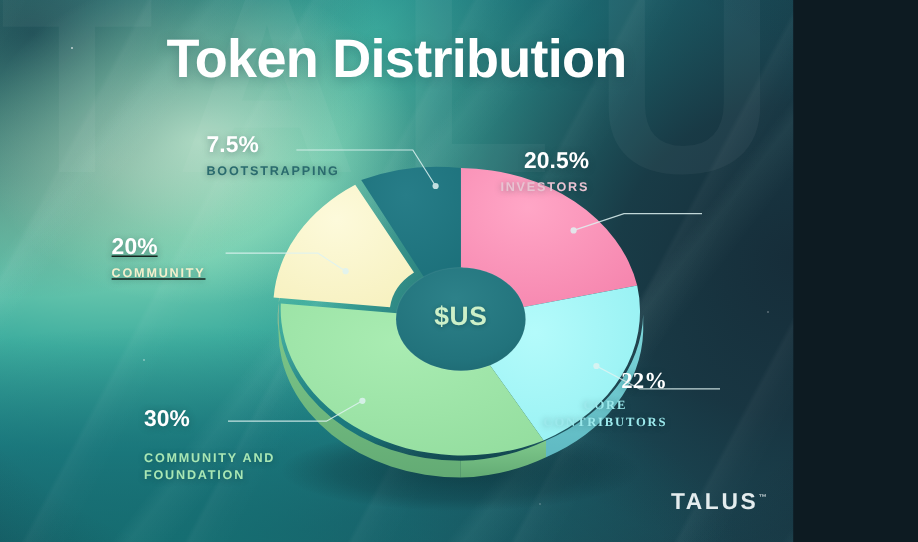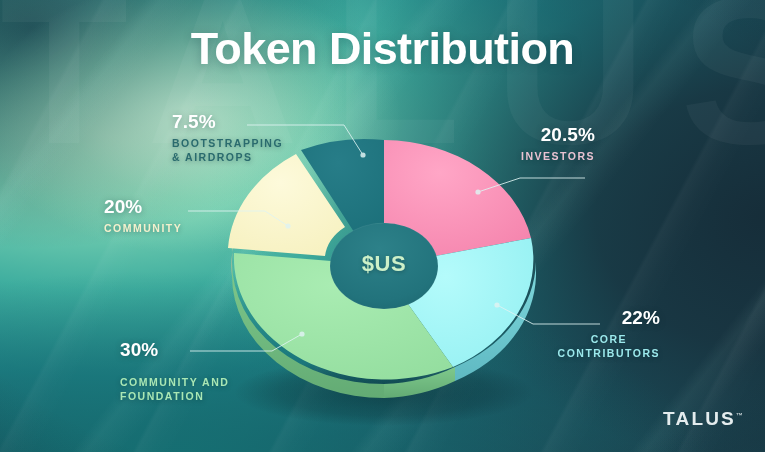--- a/index.html
+++ b/index.html
@@ -5,21 +5,21 @@
   html, body {
     margin: 0;
     padding: 0;
     background: #0d1b22;
   }
   body {
     font-family: "Liberation Sans", sans-serif;
   }
   #infographic {
     position: relative;
-    width: 765px;
+    width: 661px;
     height: 452px;
     overflow: hidden;
     background: #1b3440;
   }
   
   .bg-base {
     position: absolute;
     inset: 0;
     background:
       radial-gradient(120% 95% at 14% 30%, #b9e7c6 0%, #7fd4b4 16%, #3fae9f 36%, #1e8085 56%, #1a5866 74%, #1b3a48 100%);
@@ -139,28 +139,28 @@
   .callout .lbl {
     font-size: 10.5px;
     font-weight: 700;
     letter-spacing: 1.5px;
     line-height: 1.42;
     margin-top: 3px;
     text-shadow: 0 1px 5px rgba(8,36,44,0.35);
   }
   .c-bootstrap { left: 172px; top: 112px; }
   .c-bootstrap .lbl { color: #2a6b6e; }
-  .c-foundation { left: 104px; top: 197px; }
+  .c-foundation { left: 93px; top: 197px; text-decoration: underline; }
   .c-foundation .lbl { color: #f3f0cd; }
   .c-community { left: 120px; top: 340px; }
   .c-community .lbl { color: #a9e7b4; margin-top: 14px; }
   .c-investors { right: 170px; top: 125px; text-align: right; }
   .c-investors .pct { }
   .c-investors .lbl { color: #e9c3d2; text-align: right; }
-  .c-core { right: 105px; top: 308px; text-align: right; }
+  .c-core { right: 105px; top: 308px; text-align: right; font-family: Liberation Serif, serif; }
   .c-core .lbl { color: #9ce9ec; text-align: center; }
   
   .logo {
     position: absolute;
     right: 22px;
     bottom: 22px;
     font-size: 19px;
     font-weight: 700;
     letter-spacing: 2.2px;
     color: #e4ecee;
@@ -305,21 +305,20 @@
   </svg>
 
   <div style="position:absolute;left:334px;top:251px;width:100px;text-align:center;
               font-size:22px;font-weight:700;color:#cdf0c8;letter-spacing:.5px;
               text-shadow:0 1px 4px rgba(0,0,0,.25);">$US</div>
 
   <div class="callout c-bootstrap">
     <div class="pct">7.5%</div>
     <div class="lbl">
       <div>BOOTSTRAPPING</div>
-      <div>&amp; AIRDROPS</div>
     </div>
   </div>
 
   <div class="callout c-foundation">
     <div class="pct">20%</div>
     <div class="lbl">
       <div>COMMUNITY</div>
     </div>
   </div>
 

